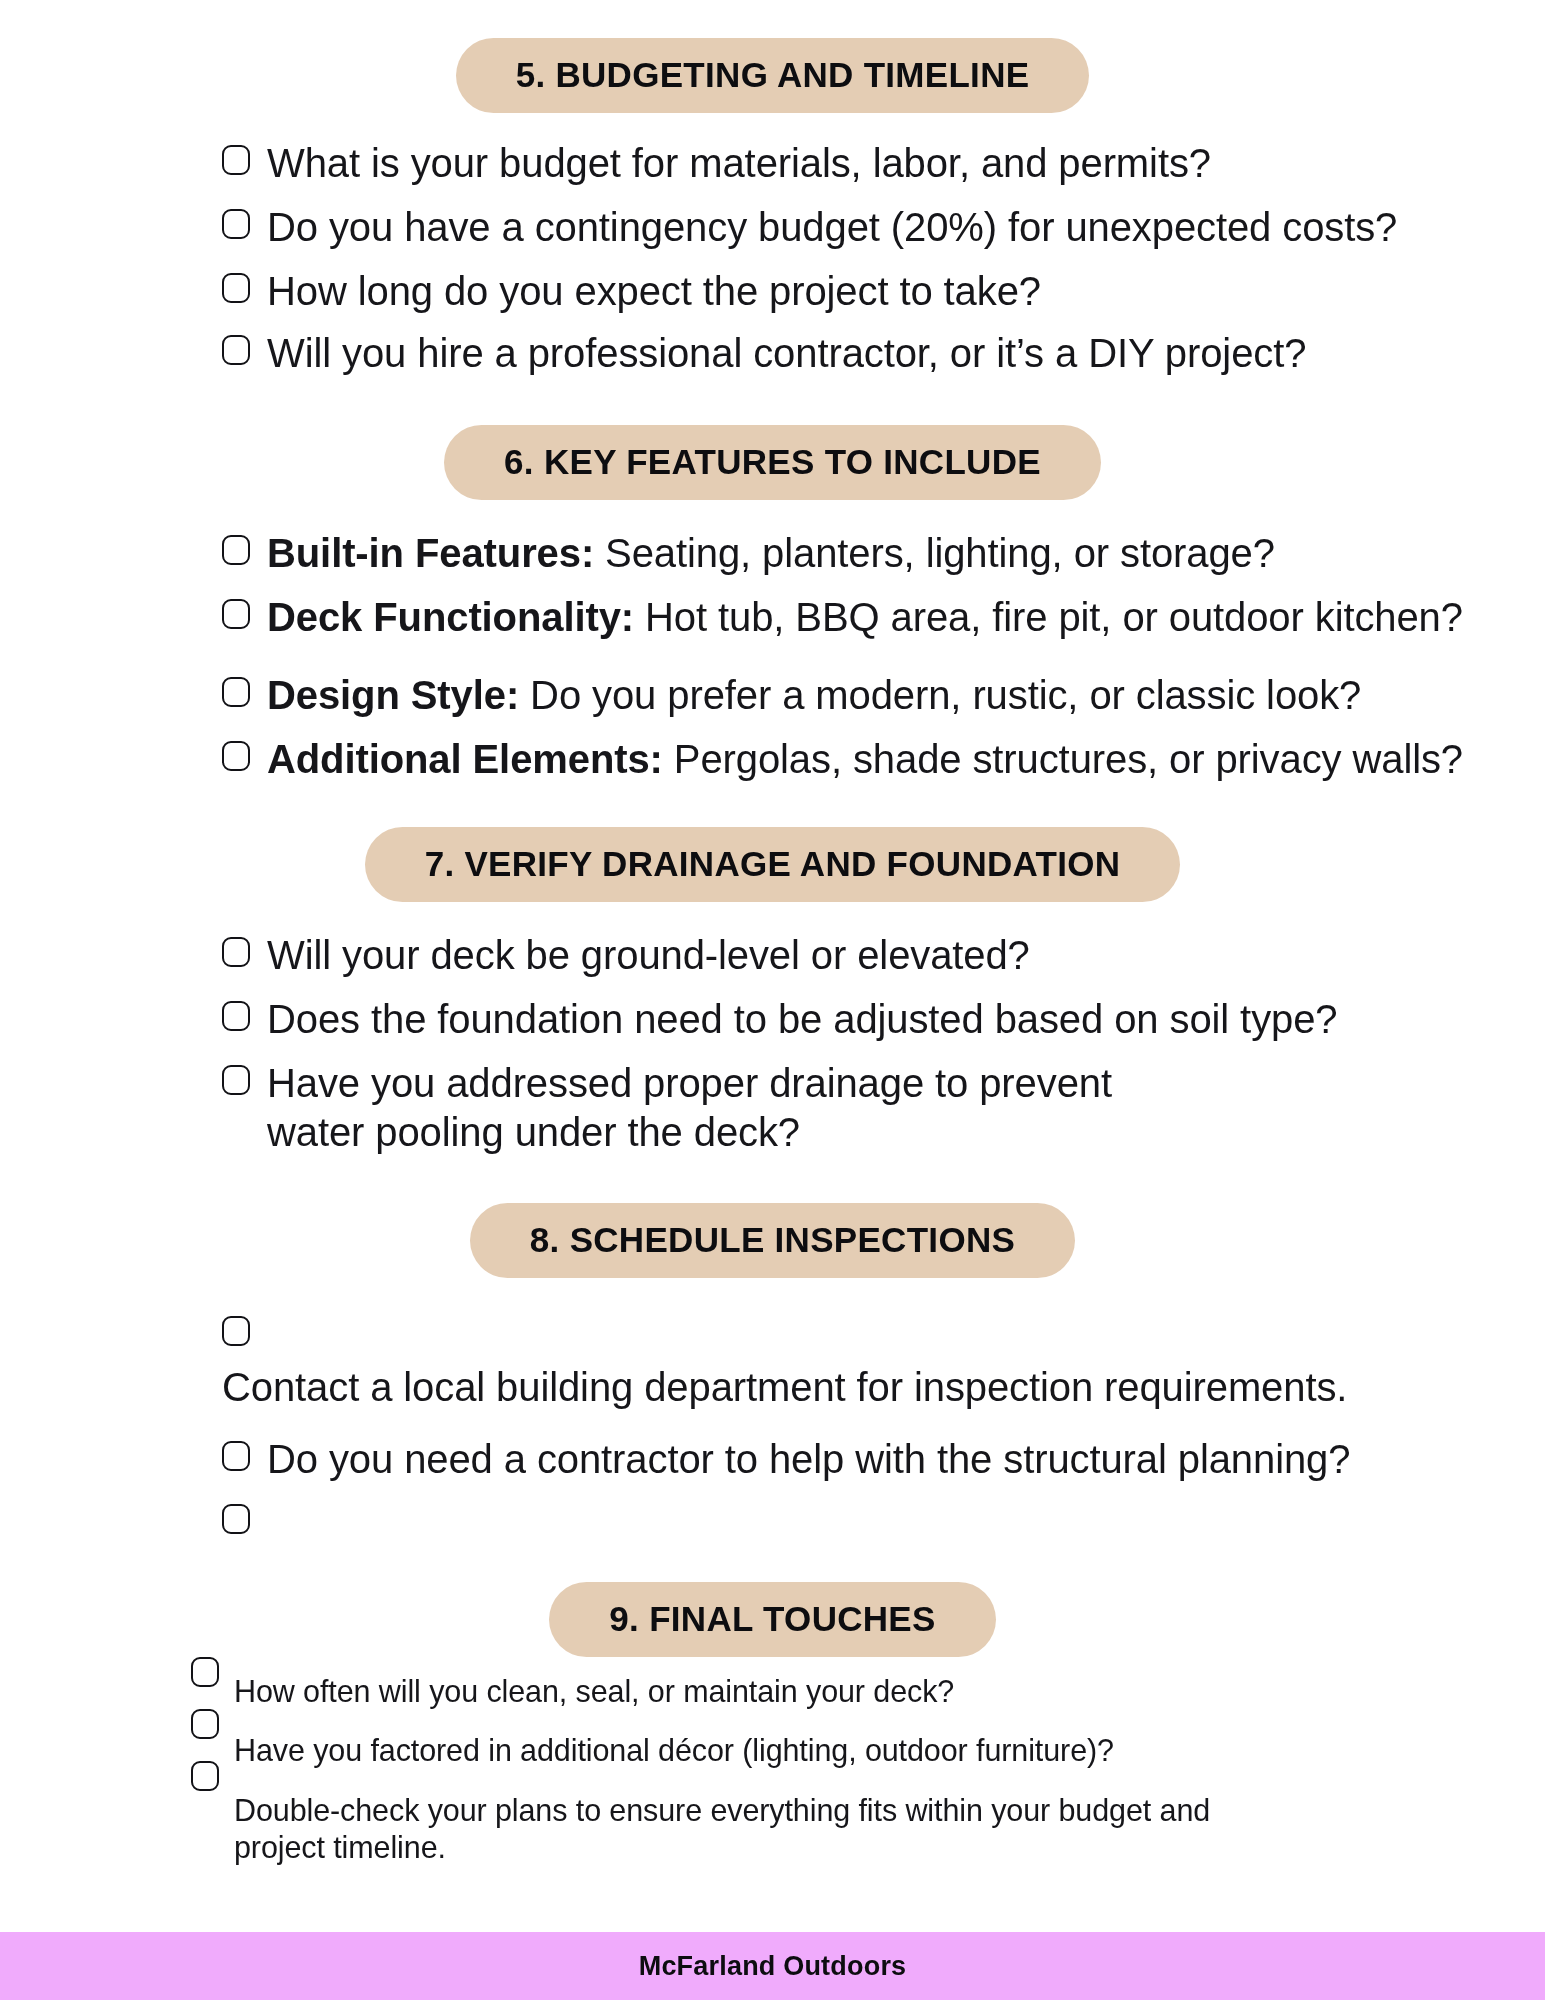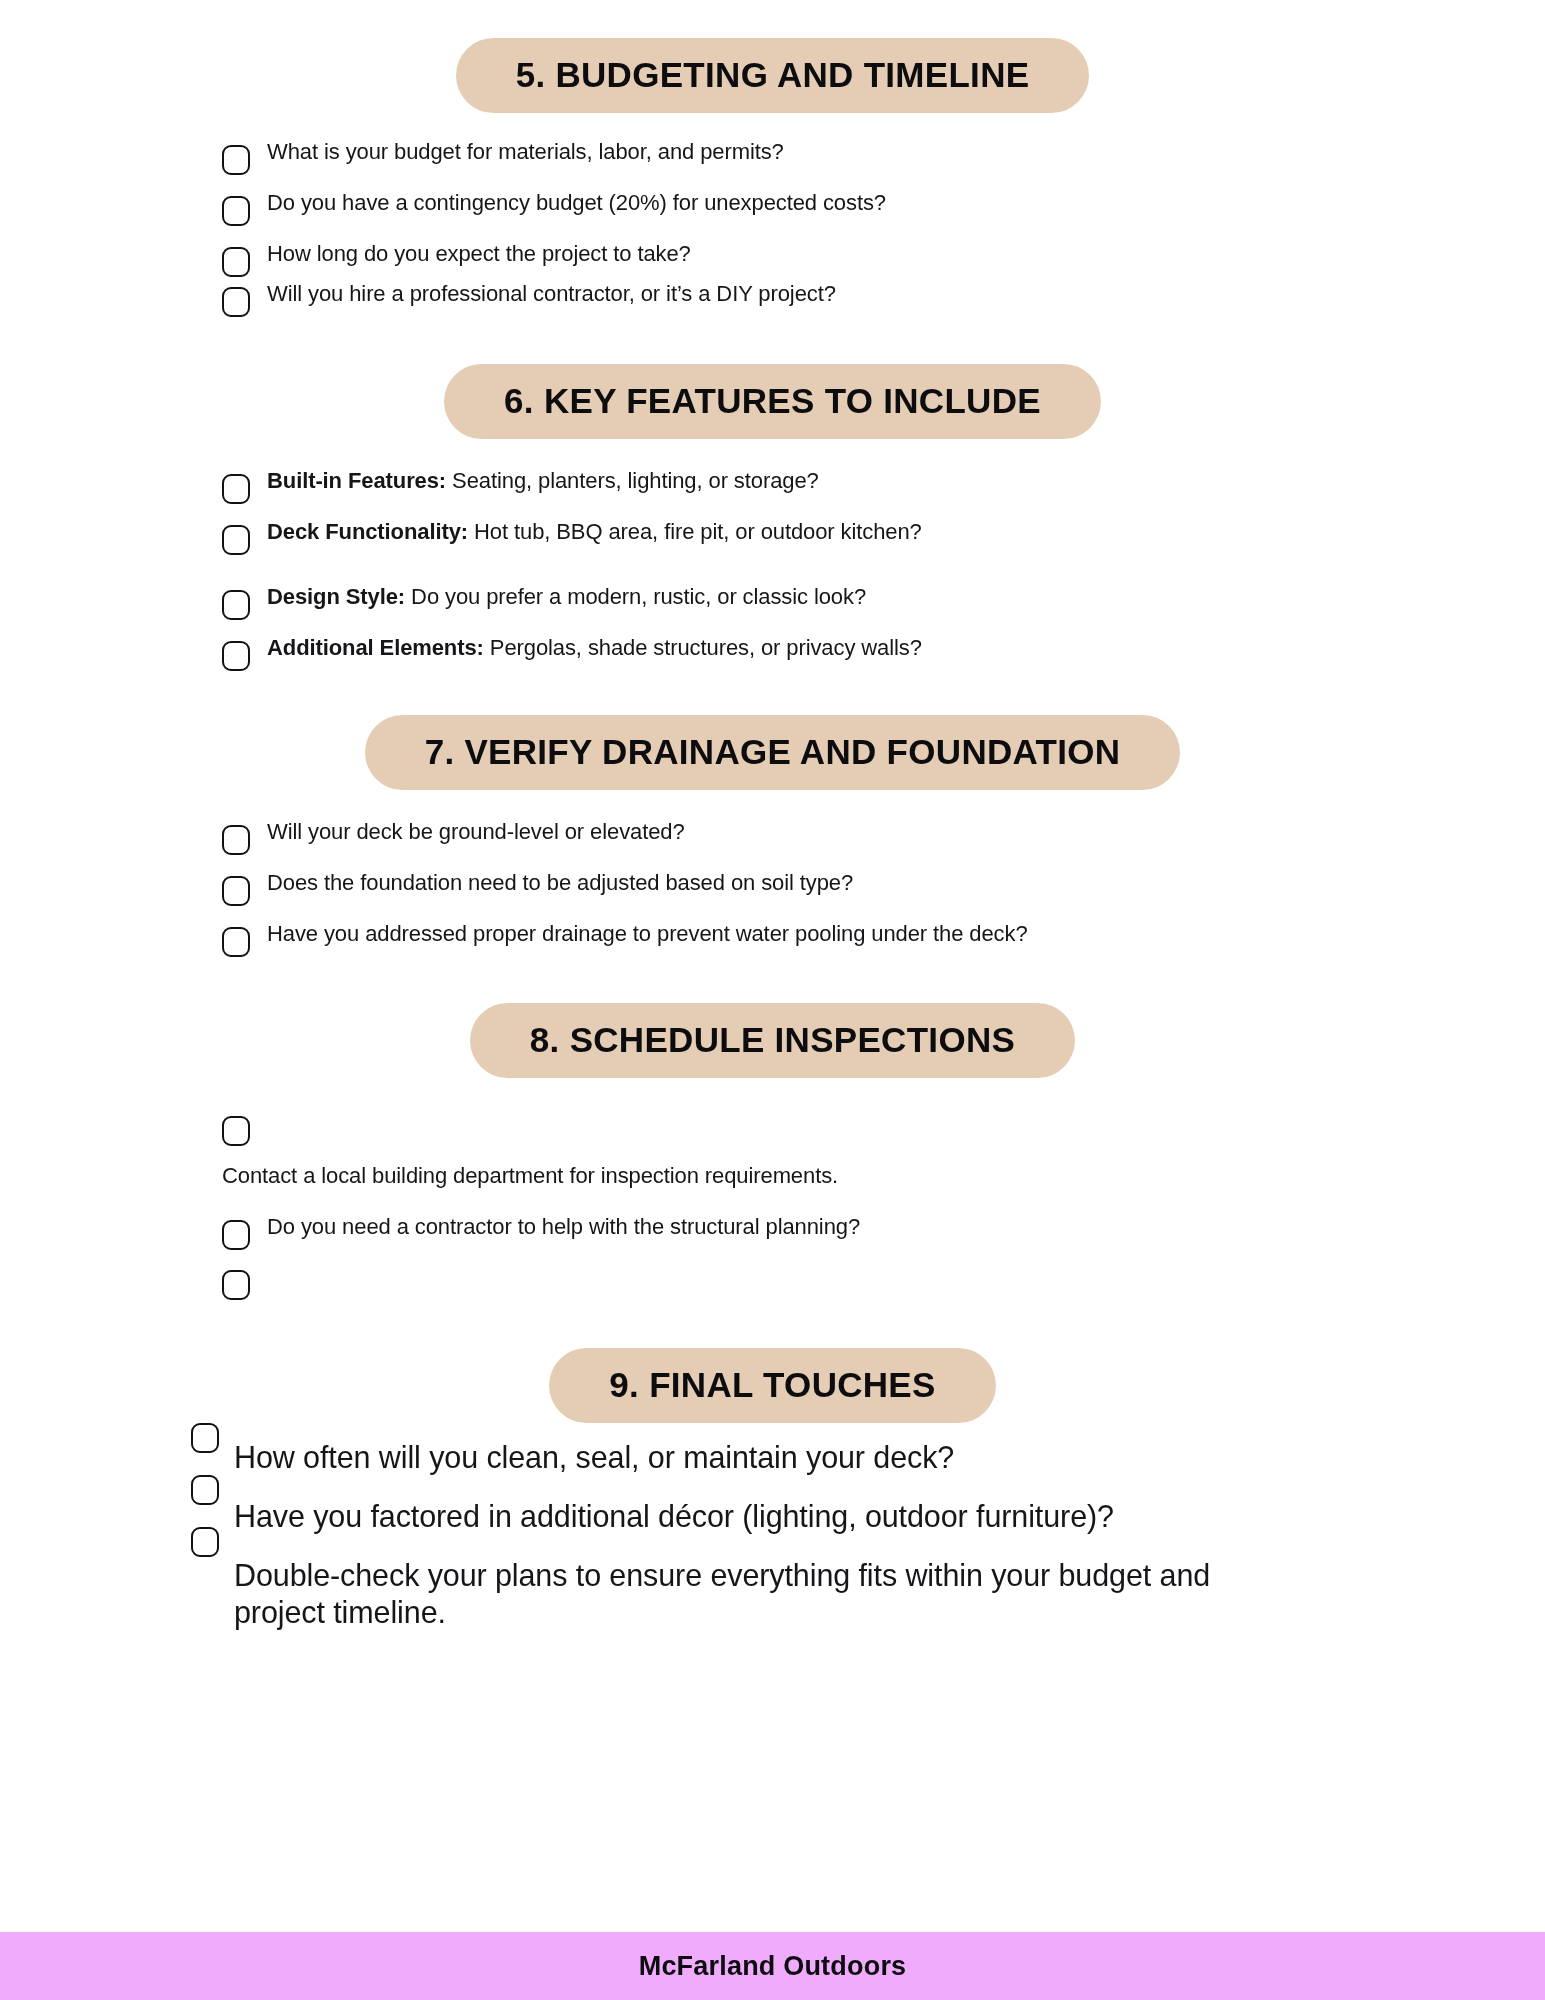--- a/index.html
+++ b/index.html
@@ -71,21 +71,21 @@
     flex: 0 0 auto;
     width: 28px;
     height: 30px;
     border: 2.6px solid #121216;
     border-radius: 9px;
     background: #ffffff;
     margin-top: 6px;
   }
 
   .rowtext {
-    font-size: 22px;
+    font-size: 40px;
     line-height: 1.22;
     color: #16161a;
     letter-spacing: -0.1px;
     padding-top: 0px;
   }
 
   .rowtext b {
     font-weight: bold;
   }
 
@@ -144,21 +144,21 @@
       </div>
       <div class="items" style="padding-top:26px;">
         <div class="row" style="margin-bottom:15px;">
           <span class="cbx"></span>
           <span class="rowtext"><span>What is your budget for materials, labor, and permits?</span></span>
         </div>
         <div class="row" style="margin-bottom:15px;">
           <span class="cbx"></span>
           <span class="rowtext"><span>Do you have a contingency budget (20%) for unexpected costs?</span></span>
         </div>
-        <div class="row" style="margin-bottom:4px;">
+        <div class="row" style="margin-bottom:14px;">
           <span class="cbx"></span>
           <span class="rowtext"><span>How long do you expect the project to take?</span></span>
         </div>
         <div class="row">
           <span class="cbx"></span>
           <span class="rowtext"><span>Will you hire a professional contractor, or it’s a DIY project?</span></span>
         </div>
       </div>
     </div>
 

